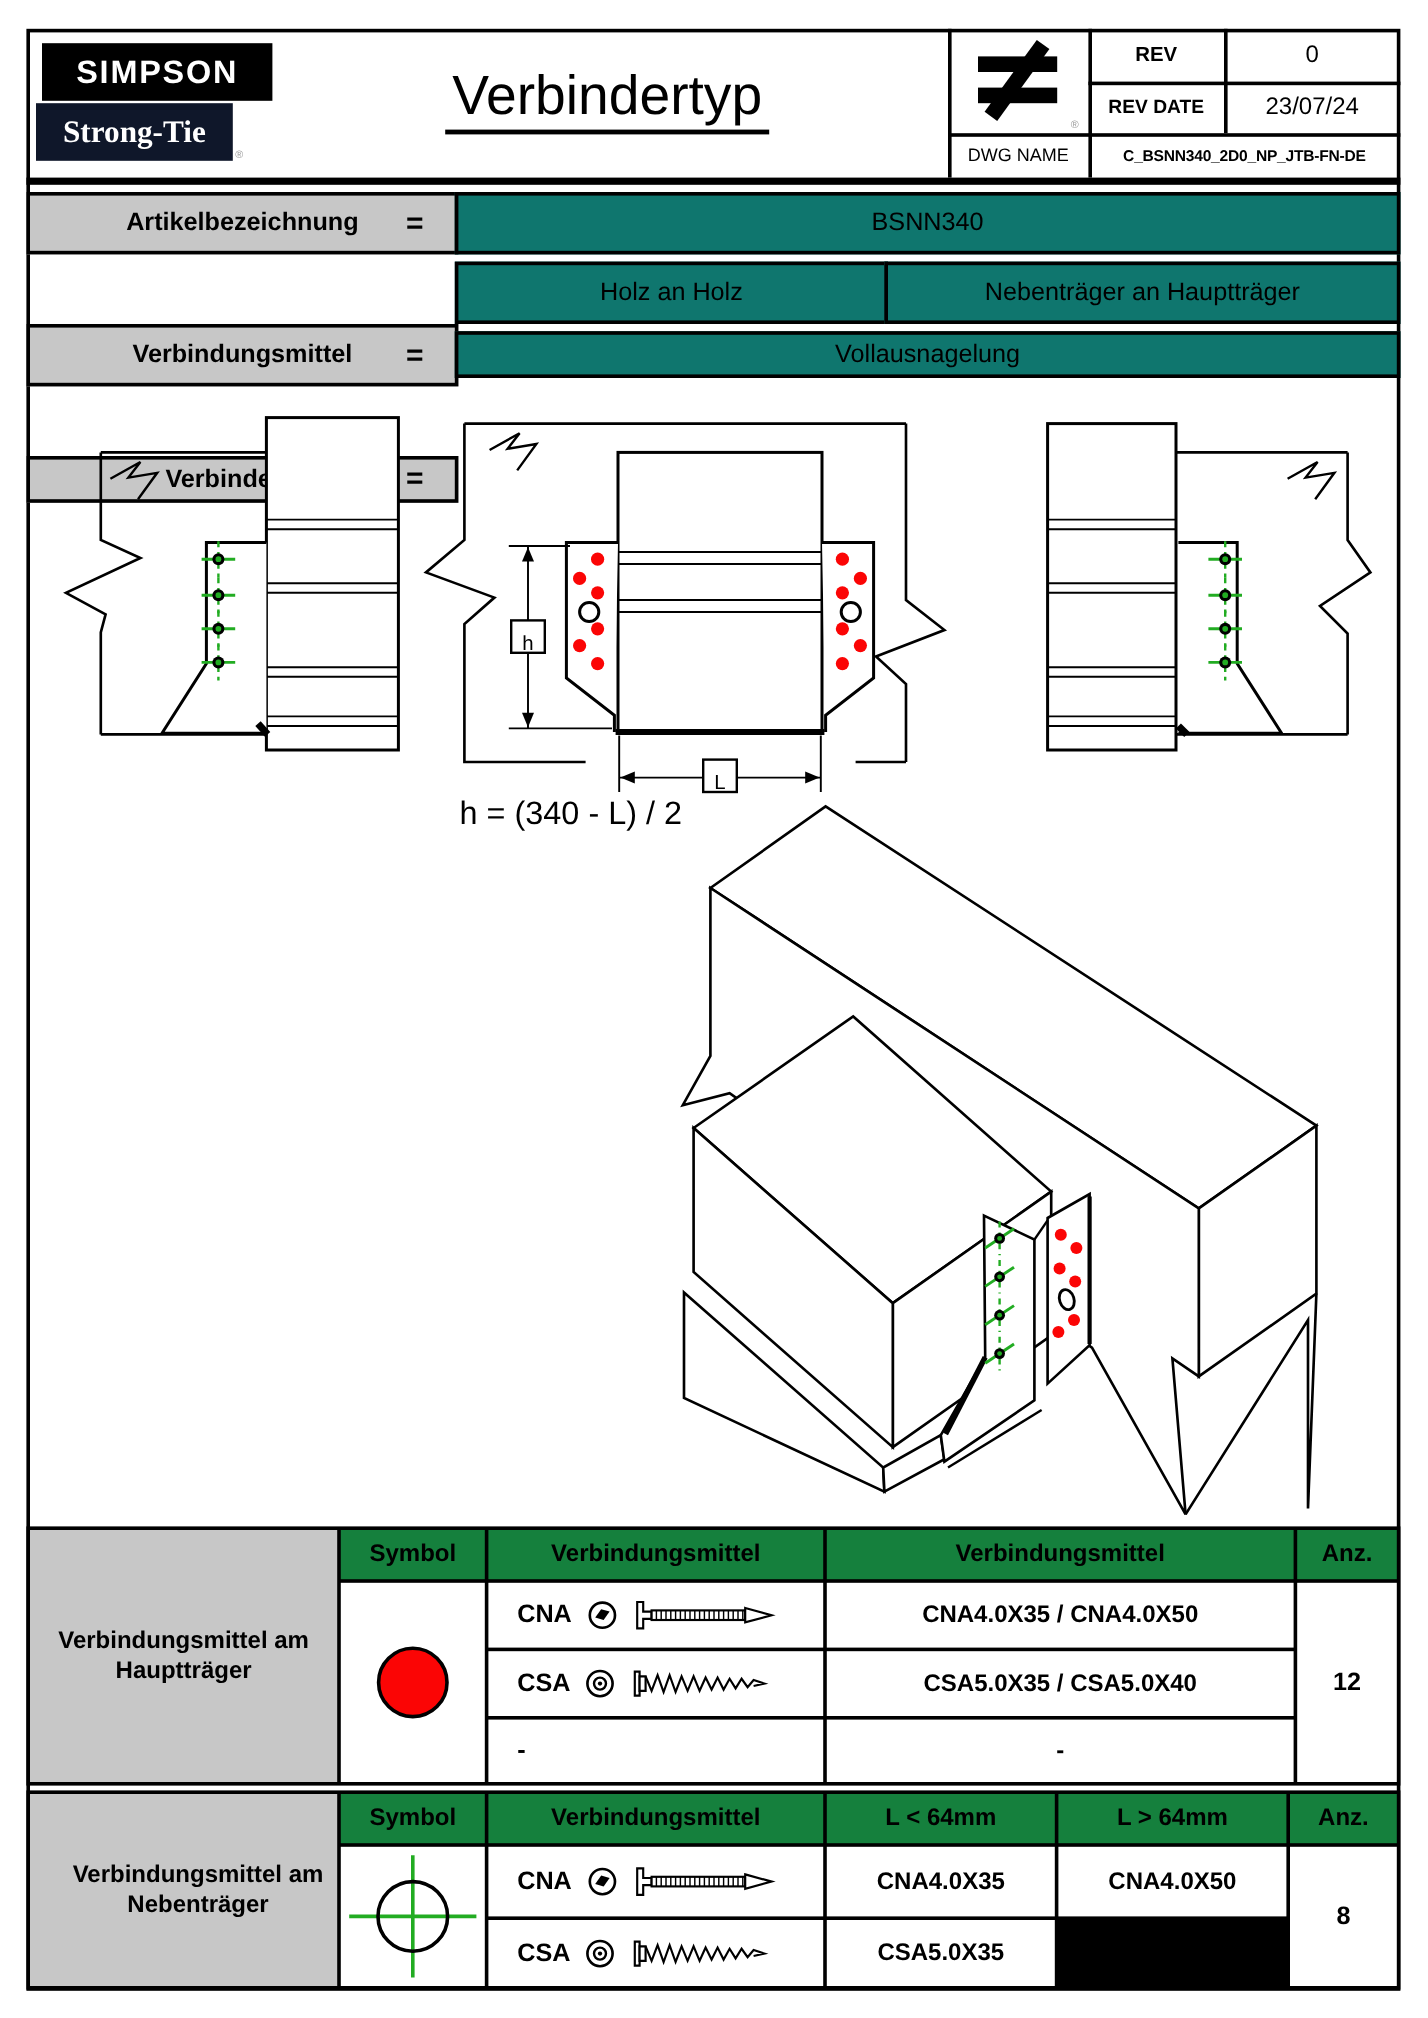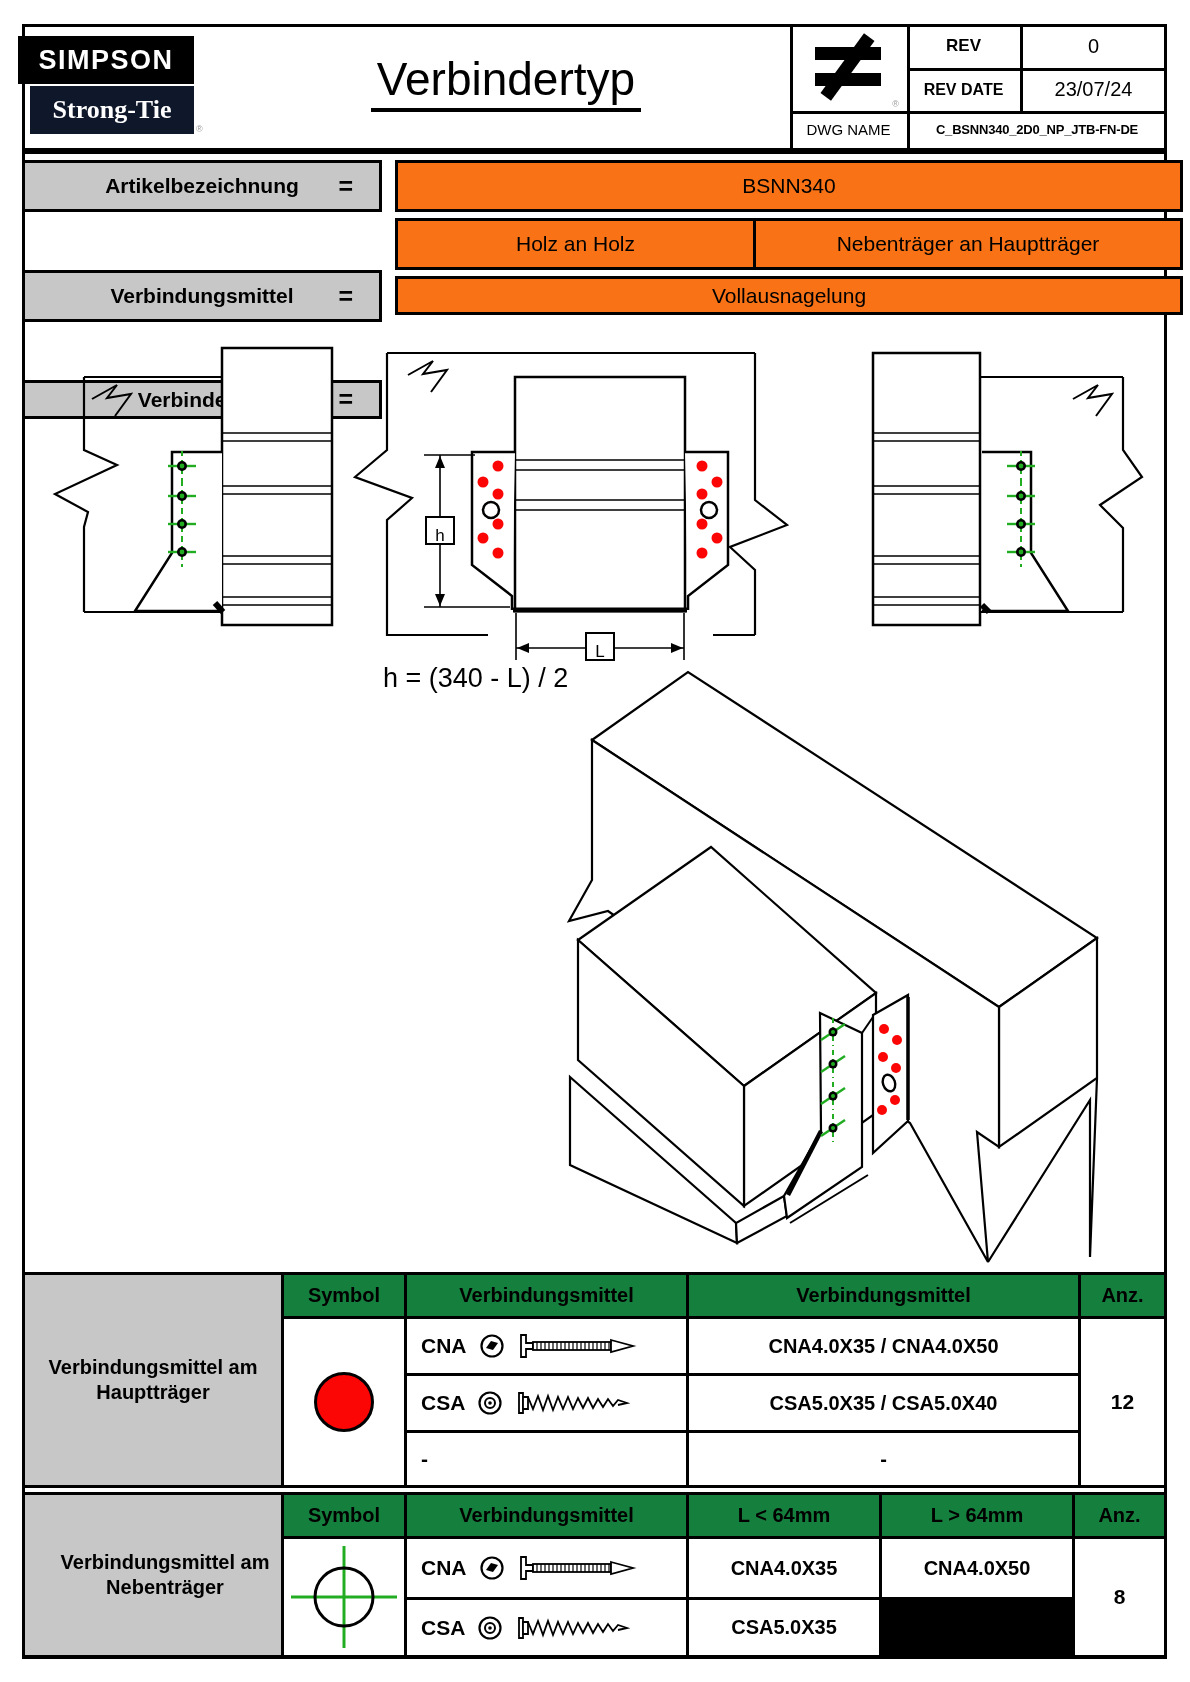--- a/index.html
+++ b/index.html
@@ -2,47 +2,47 @@
 <html><head>
 <meta charset="utf-8">
 <style>
   html,body{margin:0;padding:0;background:#fff;}
   body{width:1190px;height:1682px;position:relative;font-family:"Liberation Sans",sans-serif;color:#000;}
   .abs{position:absolute;box-sizing:border-box;}
   .frame{left:22px;top:24px;width:1145px;height:1635px;border:3px solid #000;}
   .vline,.hline{background:#000;}
   .cell{display:flex;align-items:center;justify-content:center;text-align:center;}
   
-  .logo-black{left:18px;top:36px;width:176px;height:48px;background:#000;color:#fff;
+  .logo-black{left:35px;top:36px;width:192px;height:48px;background:#000;color:#fff;
     font-weight:bold;font-size:27px;letter-spacing:1.5px;}
   .logo-orange{left:30px;top:86px;width:164px;height:48px;background:#0f172a;color:#fff;
     font-family:"Liberation Serif",serif;font-weight:bold;font-size:26px;}
   .logo-reg{left:196px;top:124px;font-size:9px;color:#999;}
   .title-cell{left:222px;top:42px;width:568px;height:80px;}
   .title-cell span{font-size:46px;border-bottom:4px solid #000;padding:0 6px 2px 6px;}
   .neq{left:790px;top:24px;width:117px;height:87px;}
   .neq .b{position:absolute;left:25px;width:66px;height:13px;background:#000;}
   .neq .d{position:absolute;left:51px;top:6px;width:13px;height:74px;background:#000;transform:rotate(36deg);}
   .neq .r{position:absolute;right:8px;bottom:2px;font-size:9px;color:#999;}
   .hdr-small{font-size:17px;font-weight:600;}
   .hdr-val{font-size:20px;}
   .dwg-label{font-size:15px;}
   .dwg-val{font-size:13px;font-weight:bold;letter-spacing:-.2px;}
   
   .inforow-label{background:#c7c7c7;border:3px solid #000;font-weight:bold;font-size:21px;
     display:flex;align-items:center;justify-content:center;position:relative;}
   .inforow-label .eq{position:absolute;right:26px;font-size:25px;font-weight:bold;}
-  .inforow-val{background:#f97316;border:3px solid #000;font-size:21px;display:flex;align-items:center;justify-content:center;margin-left:16px;}
+  .inforow-val{background:#0f766e;border:3px solid #000;font-size:21px;display:flex;align-items:center;justify-content:center;}
   
   .grid-table{background:#000;display:grid;gap:3px;padding:3px;}
   .tc{background:#fff;display:flex;align-items:center;justify-content:center;text-align:center;}
   .th{background:#15803d;font-weight:bold;font-size:20px;}
   .tlabel{background:#c7c7c7;font-weight:bold;font-size:20px;line-height:1.25;}
   .tval{font-weight:bold;font-size:20px;}
-  .tname{justify-content:flex-start;padding-left:14px;font-weight:bold;font-size:21px;gap:12px;}
+  .tname{justify-content:flex-start;padding-left:24px;font-weight:bold;font-size:21px;gap:12px;}
   .red-dot-symbol{width:54px;height:54px;border-radius:50%;background:#fb0505;border:3px solid #000;}
   
   .ln{fill:none;stroke:#000;stroke-width:2.2;}
   .lf{fill:#fff;stroke:#000;stroke-width:2.2;}
   .thin{stroke-width:1.6;}
   .thk{stroke-width:4.5;}
   .gn{stroke:#22ac22;stroke-width:2.4;fill:none;}
   .dash{stroke-dasharray:5 4;stroke-width:2;}
   .dimtxt{font-size:17px;font-family:"Liberation Sans",sans-serif;}
   .formula{font-size:27px;font-family:"Liberation Sans",sans-serif;}

